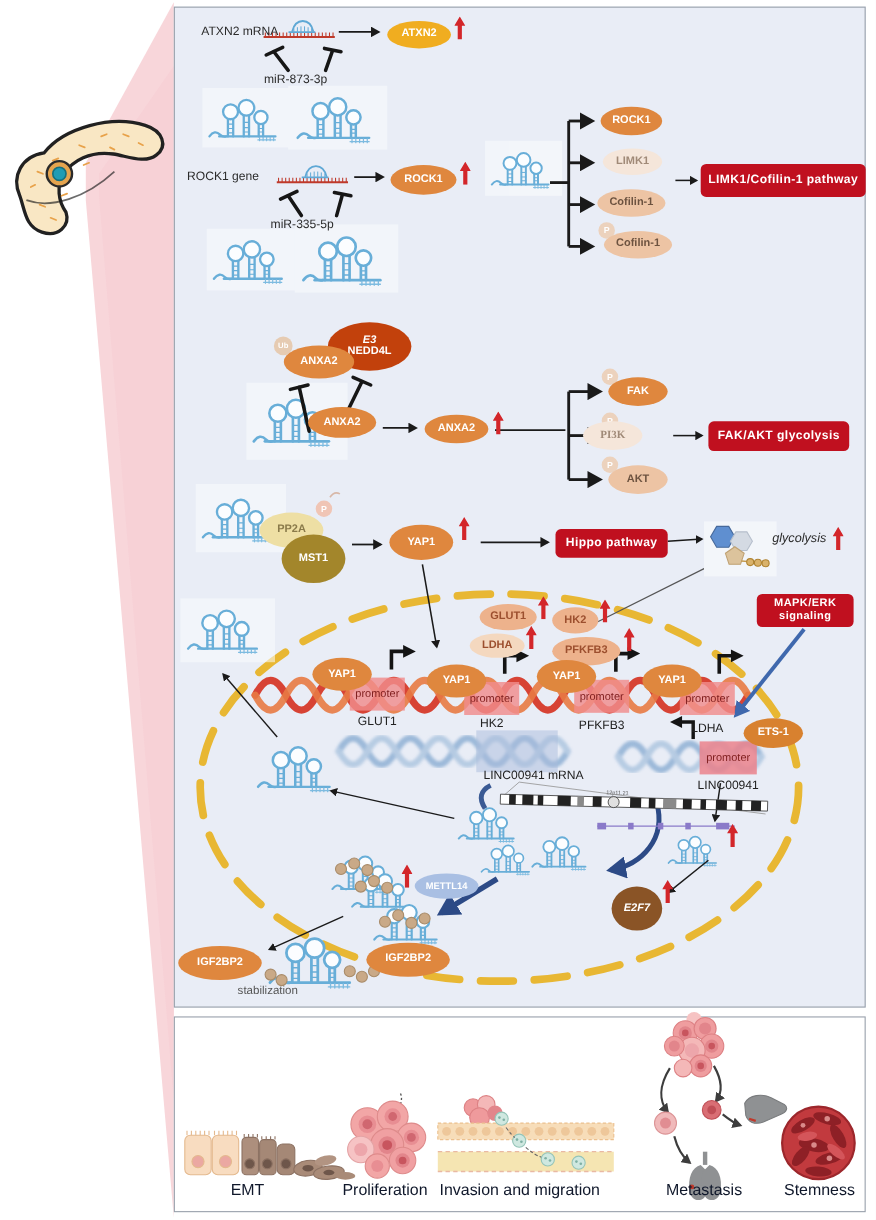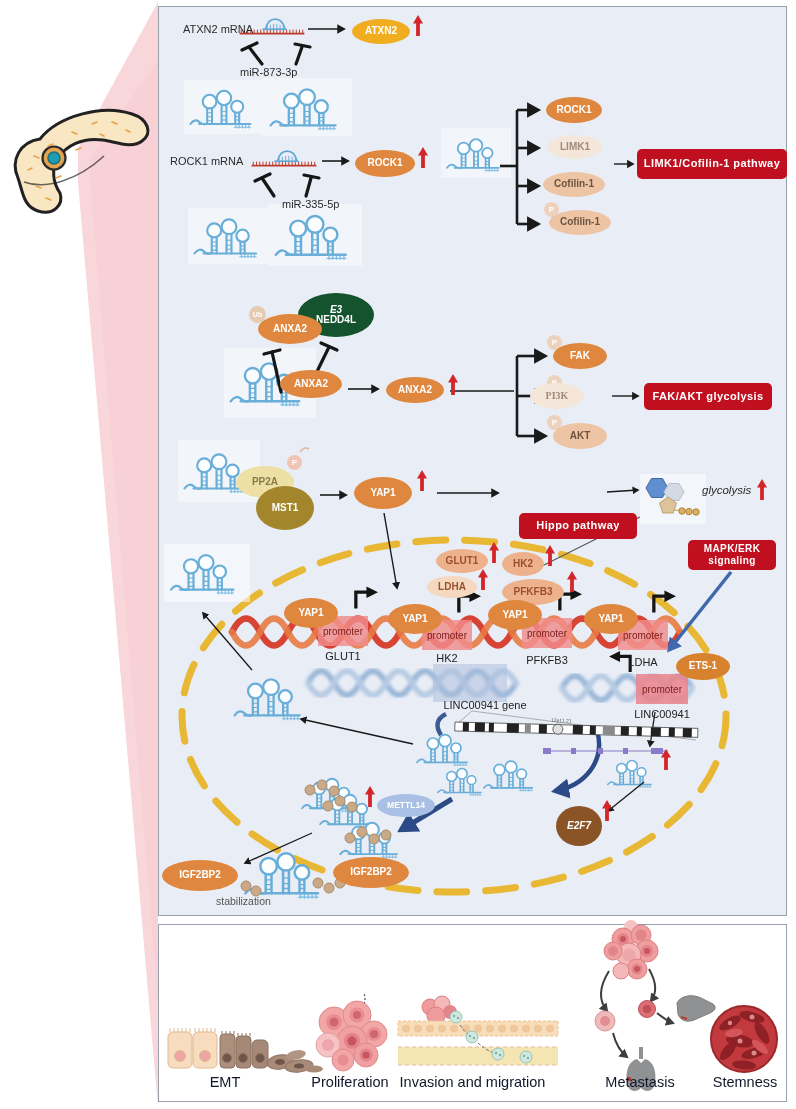--- a/index.html
+++ b/index.html
@@ -12,21 +12,21 @@
           background:#ffffff;border:1px solid #98a0ab;box-sizing:border-box;}
   .lbl{position:absolute;font-size:11px;color:#2b2b2b;white-space:nowrap;}
   .node{position:absolute;border-radius:50%;display:flex;align-items:center;justify-content:center;
         font-weight:bold;font-size:10px;line-height:1.05;text-align:center;}
   .c-orange{background:#df873e;color:#fff;}
   .c-yellow{background:#f0ad20;color:#fff;}
   .c-peach{background:#edc4a4;color:#6d5340;}
   .c-pale{background:#f5e6da;color:#a08a78;}
   .c-glyco{background:#edb28c;color:#9c4f2e;}
   .c-glyco2{background:#f4d8bf;color:#9c4f2e;}
-  .c-blue{background:#14532d;color:#fff;}
+  .c-blue{background:#c2410c;color:#fff;}
   .c-lblue{background:#a9bfe3;color:#fff;}
   .c-cream{background:#eedfa4;color:#8a7a4a;}
   .c-olive{background:#a3862b;color:#fff;}
   .c-brown{background:#8a5426;color:#fff;}
   .rbox{position:absolute;background:#c0101f;color:#fff;font-weight:bold;font-size:11px;
         display:flex;flex-direction:column;align-items:center;justify-content:center;
         border-radius:5px;text-align:center;line-height:1.2;letter-spacing:.4px;}
   .prom{position:absolute;background:rgba(240,140,140,.82);color:#7e1d1d;font-size:10px;
         display:flex;align-items:center;justify-content:center;}
   .up{position:absolute;width:10px;height:21px;}
@@ -448,26 +448,26 @@
   </g>
 </svg>
 
 <div class="lbl" style="left:183px;top:23px;">ATXN2 mRNA</div>
 <div class="node c-yellow" style="left:352px;top:19px;width:58px;height:25px;">ATXN2</div>
 <span class="up" style="left:413px;top:15px;"><svg width="10" height="21">
         <use href="#up"></use>
       </svg></span>
 <div class="lbl" style="left:240px;top:66px;">miR-873-3p</div>
 
-<div class="lbl" style="left:170px;top:155px;">ROCK1 mRNA</div>
+<div class="lbl" style="left:170px;top:155px;">ROCK1 gene</div>
 <div class="node c-orange" style="left:355px;top:150px;width:60px;height:27px;">ROCK1</div>
 <span class="up" style="left:418px;top:147px;"><svg width="10" height="21">
         <use href="#up"></use>
       </svg></span>
-<div class="lbl" style="left:246px;top:198px;margin-left:36px;">miR-335-5p</div>
+<div class="lbl" style="left:246px;top:198px;">miR-335-5p</div>
 
 <div class="node c-orange" style="left:546px;top:97px;width:56px;height:26px;">ROCK1</div>
 <div class="node c-pale" style="left:548px;top:135px;width:54px;height:24px;">LIMK1</div>
 <div class="node c-peach" style="left:543px;top:172px;width:62px;height:25px;">Cofilin-1</div>
 <span class="pc" style="left:544px;top:202px;">P</span>
 <div class="node c-peach" style="left:549px;top:210px;width:62px;height:25px;">Cofilin-1</div>
 <div class="rbox" style="left:637px;top:149px;width:150px;height:30px;">LIMK1/Cofilin-1 pathway</div>
 
 <div class="node c-blue" style="left:298px;top:293px;width:76px;height:44px;font-size:10px;">
   <span><i>E3</i><br><span>NEDD4L</span></span>
@@ -488,21 +488,21 @@
 <div class="node c-peach" style="left:553px;top:423px;width:54px;height:26px;">AKT</div>
 <div class="rbox" style="left:644px;top:383px;width:128px;height:27px;">FAK/AKT glycolysis</div>
 
 <div class="node c-cream" style="left:236px;top:466px;width:58px;height:32px;">PP2A</div>
 <div class="node c-olive" style="left:256px;top:486px;width:58px;height:44px;">MST1</div>
 <span class="pc" style="left:287px;top:455px;background:#f0c5b5;">P</span>
 <div class="node c-orange" style="left:354px;top:477px;width:58px;height:32px;">YAP1</div>
 <span class="up" style="left:417px;top:470px;"><svg width="10" height="21">
         <use href="#up"></use>
       </svg></span>
-<div class="rbox" style="left:519px;top:481px;width:118px;height:26px;margin-top:32px;">Hippo pathway</div>
+<div class="rbox" style="left:505px;top:481px;width:102px;height:26px;">Hippo pathway</div>
 <div class="lbl" style="left:702px;top:484px;font-size:11.5px;font-style:italic;">glycolysis</div>
 <span class="up" style="left:757px;top:479px;"><svg width="10" height="21">
         <use href="#up"></use>
       </svg></span>
 
 <div class="node c-glyco" style="left:436px;top:549px;width:52px;height:24px;">GLUT1</div>
 <span class="up" style="left:489px;top:542px;"><svg width="10" height="21">
         <use href="#up"></use>
       </svg></span>
 <div class="node c-glyco" style="left:502px;top:552px;width:42px;height:24px;">HK2</div>
@@ -531,21 +531,21 @@
 <div class="node c-orange" style="left:284px;top:598px;width:54px;height:30px;">YAP1</div>
 <div class="node c-orange" style="left:388px;top:604px;width:54px;height:30px;">YAP1</div>
 <div class="node c-orange" style="left:488px;top:600px;width:54px;height:30px;">YAP1</div>
 <div class="node c-orange" style="left:584px;top:604px;width:54px;height:30px;">YAP1</div>
 
 <div class="genelbl" style="left:310px;top:650px;width:66px;">GLUT1</div>
 <div class="genelbl" style="left:420px;top:652px;width:54px;">HK2</div>
 <div class="genelbl" style="left:516px;top:654px;width:62px;">PFKFB3</div>
 <div class="genelbl" style="left:614px;top:656px;width:58px;">LDHA</div>
 
-<div class="genelbl" style="left:430px;top:699px;width:110px;">LINC00941 gene</div>
+<div class="genelbl" style="left:430px;top:699px;width:110px;">LINC00941 mRNA</div>
 <div class="prom" style="left:636px;top:674px;width:52px;height:30px;background:rgba(235,130,140,.85);">promoter</div>
 <div class="genelbl" style="left:626px;top:708px;width:72px;">LINC00941</div>
 <div class="node c-orange" style="left:676px;top:653px;width:54px;height:27px;background:#d8812f;">ETS-1</div>
 
 <div class="node c-lblue" style="left:377px;top:794px;width:58px;height:23px;font-size:8.5px;">METTL14</div>
 <span class="up" style="left:365px;top:786px;"><svg width="10" height="21">
         <use href="#up"></use>
       </svg></span>
 <span class="up" style="left:661px;top:749px;"><svg width="10" height="21">
         <use href="#up"></use>

